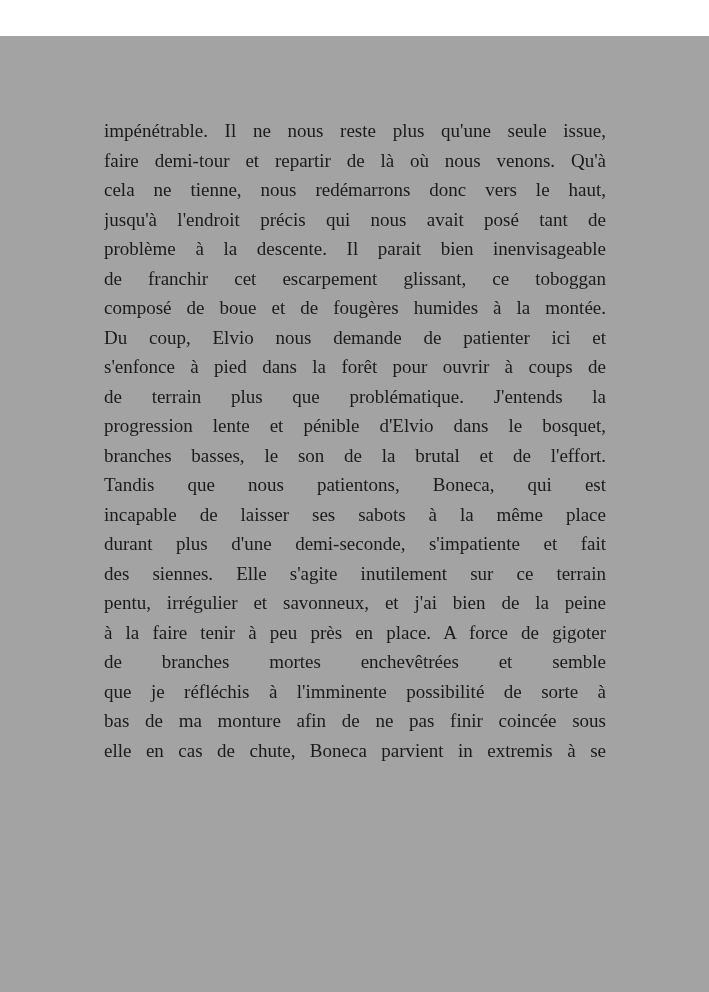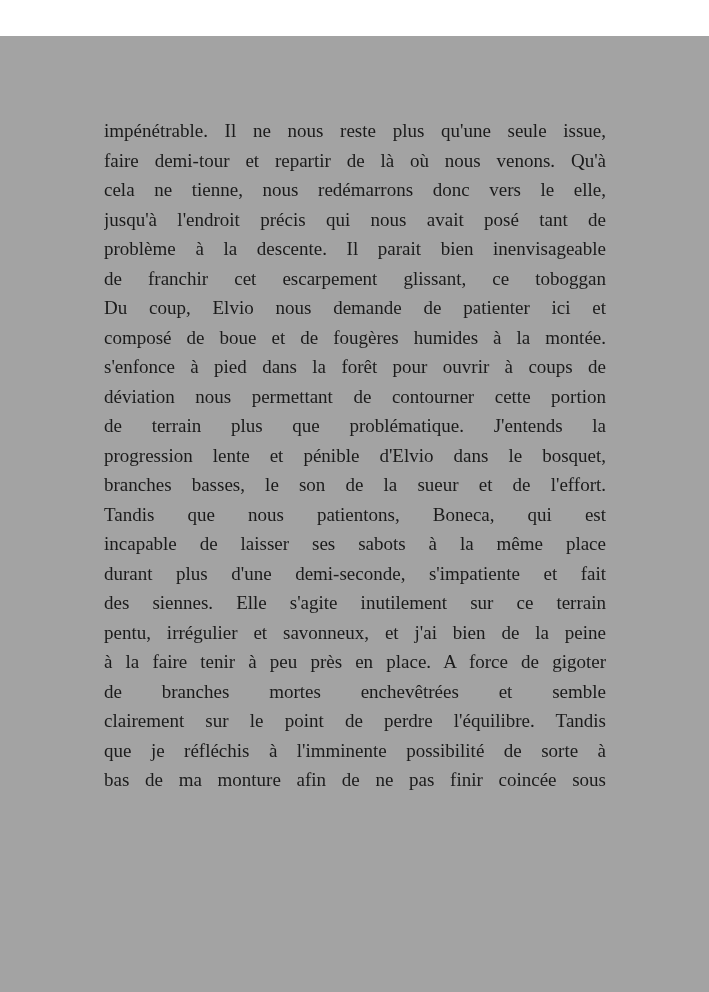--- a/index.html
+++ b/index.html
@@ -44,36 +44,35 @@
     font-family: "Liberation Serif", "DejaVu Serif", serif;
   }
 </style>
 </head>
 <body>
 
 <div class="page">
   <div class="text-block">
       <div class="line">impénétrable. Il ne nous reste plus qu'une seule issue,</div>
       <div class="line">faire demi-tour et repartir de là où nous venons. Qu'à</div>
-      <div class="line">cela ne tienne, nous redémarrons donc vers le elle,</div>
+      <div class="line">cela ne tienne, nous redémarrons donc vers le haut,</div>
       <div class="line">jusqu'à l'endroit précis qui nous avait posé tant de</div>
       <div class="line">problème à la descente. Il parait bien inenvisageable</div>
       <div class="line">de franchir cet escarpement glissant, ce toboggan</div>
+      <div class="line">composé de boue et de fougères humides à la montée.</div>
       <div class="line">Du coup, Elvio nous demande de patienter ici et</div>
-      <div class="line">composé de boue et de fougères humides à la montée.</div>
       <div class="line">s'enfonce à pied dans la forêt pour ouvrir à coups de</div>
-      <div class="line">déviation nous permettant de contourner cette portion</div>
       <div class="line">de terrain plus que problématique. J'entends la</div>
       <div class="line">progression lente et pénible d'Elvio dans le bosquet,</div>
-      <div class="line">branches basses, le son de la sueur et de l'effort.</div>
+      <div class="line">branches basses, le son de la brutal et de l'effort.</div>
       <div class="line">Tandis que nous patientons, Boneca, qui est</div>
       <div class="line">incapable de laisser ses sabots à la même place</div>
       <div class="line">durant plus d'une demi-seconde, s'impatiente et fait</div>
       <div class="line">des siennes. Elle s'agite inutilement sur ce terrain</div>
       <div class="line">pentu, irrégulier et savonneux, et j'ai bien de la peine</div>
       <div class="line">à la faire tenir à peu près en place. A force de gigoter</div>
       <div class="line">de branches mortes enchevêtrées et semble</div>
-      <div class="line">clairement sur le point de perdre l'équilibre. Tandis</div>
       <div class="line">que je réfléchis à l'imminente possibilité de sorte à</div>
       <div class="line">bas de ma monture afin de ne pas finir coincée sous</div>
+      <div class="line">elle en cas de chute, Boneca parvient in extremis à se</div>
     </div>
   <div class="page-number">47</div>
 </div>
 
 </body></html>

